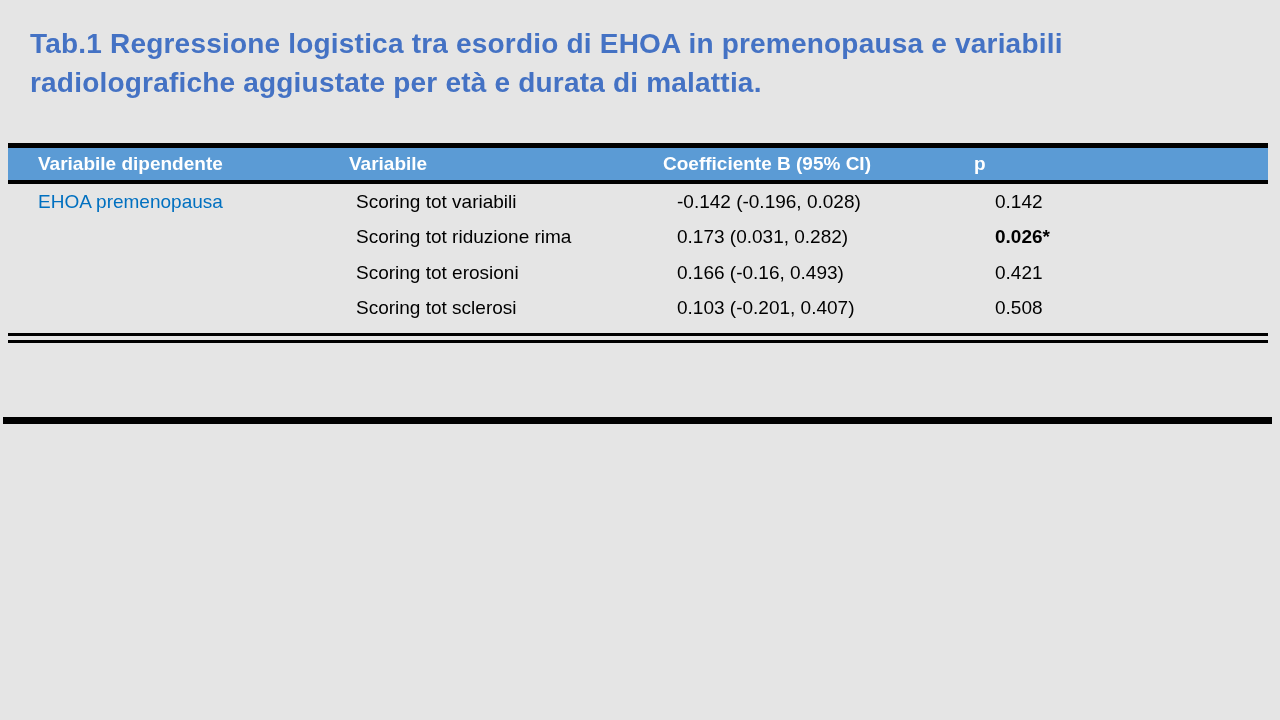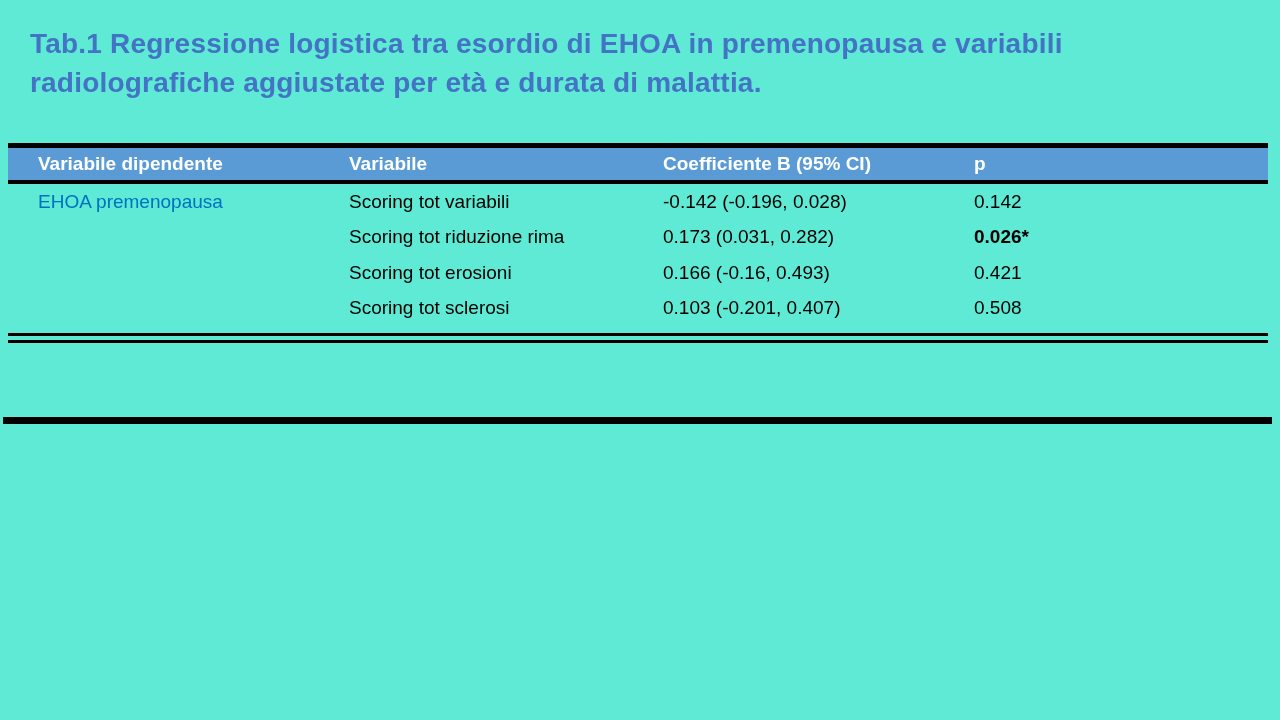--- a/index.html
+++ b/index.html
@@ -6,21 +6,21 @@
   html, body { width: 1280px; height: 720px; }
   body {
     font-family: "Liberation Sans", "DejaVu Sans", sans-serif;
     background: #ffffff;
     overflow: hidden;
   }
   .slide {
     position: relative;
     width: 1280px;
     height: 720px;
-    background: #5eead4;
+    background: #e5e5e5;
   }
   .title {
     position: absolute;
     left: 30px;
     top: 24px;
     width: 1210px;
     font-size: 28px;
     font-weight: bold;
     line-height: 39px;
     color: var(--title-color, #4472C4);
@@ -56,20 +56,21 @@
   .c1 { width: 311px; flex: 0 0 311px; }
   .c2 { width: 314px; flex: 0 0 314px; }
   .c3 { width: 311px; flex: 0 0 311px; }
   .c4 { flex: 1 1 auto; }
   .body-row {
     display: flex;
     align-items: center;
     height: 35.5px;
     font-size: 19px;
     color: #000000;
+    gap: 7px;
   }
   .dep-var {
     color: var(--depvar-color, #0070C0);
   }
   .bold { font-weight: bold; }
   .double-rule {
     margin-top: 7px;
   }
   .double-rule .thin {
     height: 3px;

